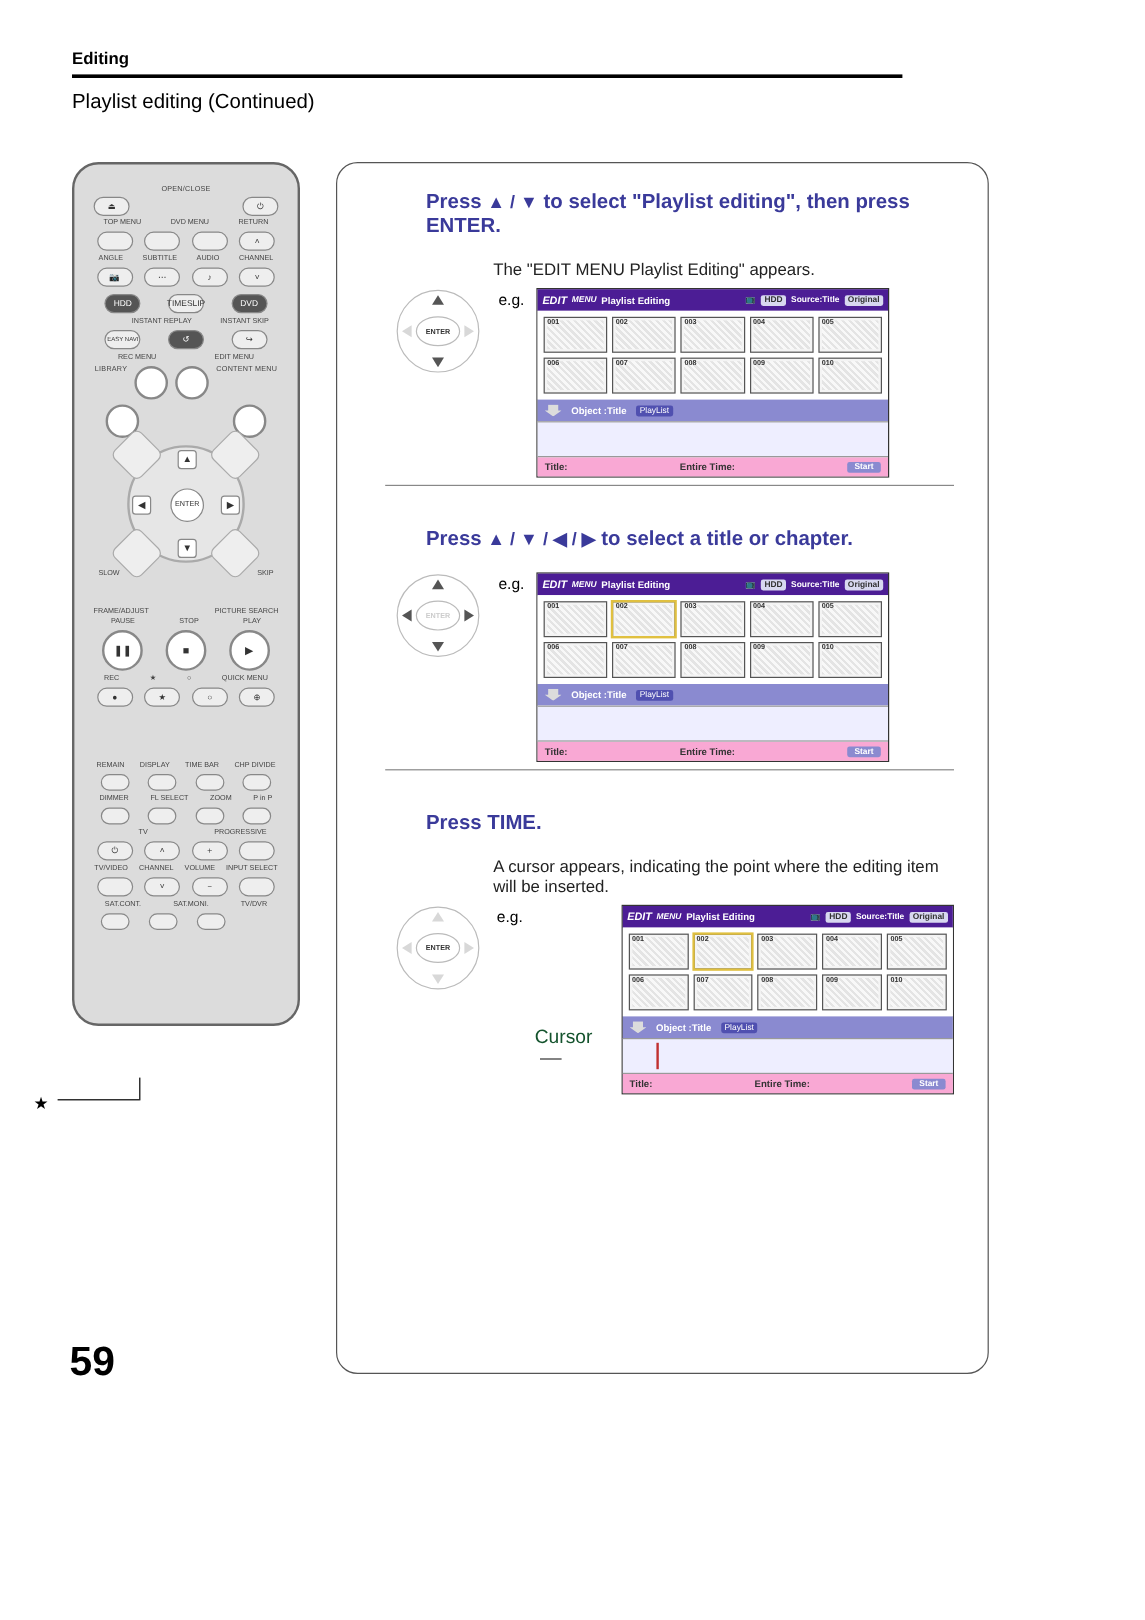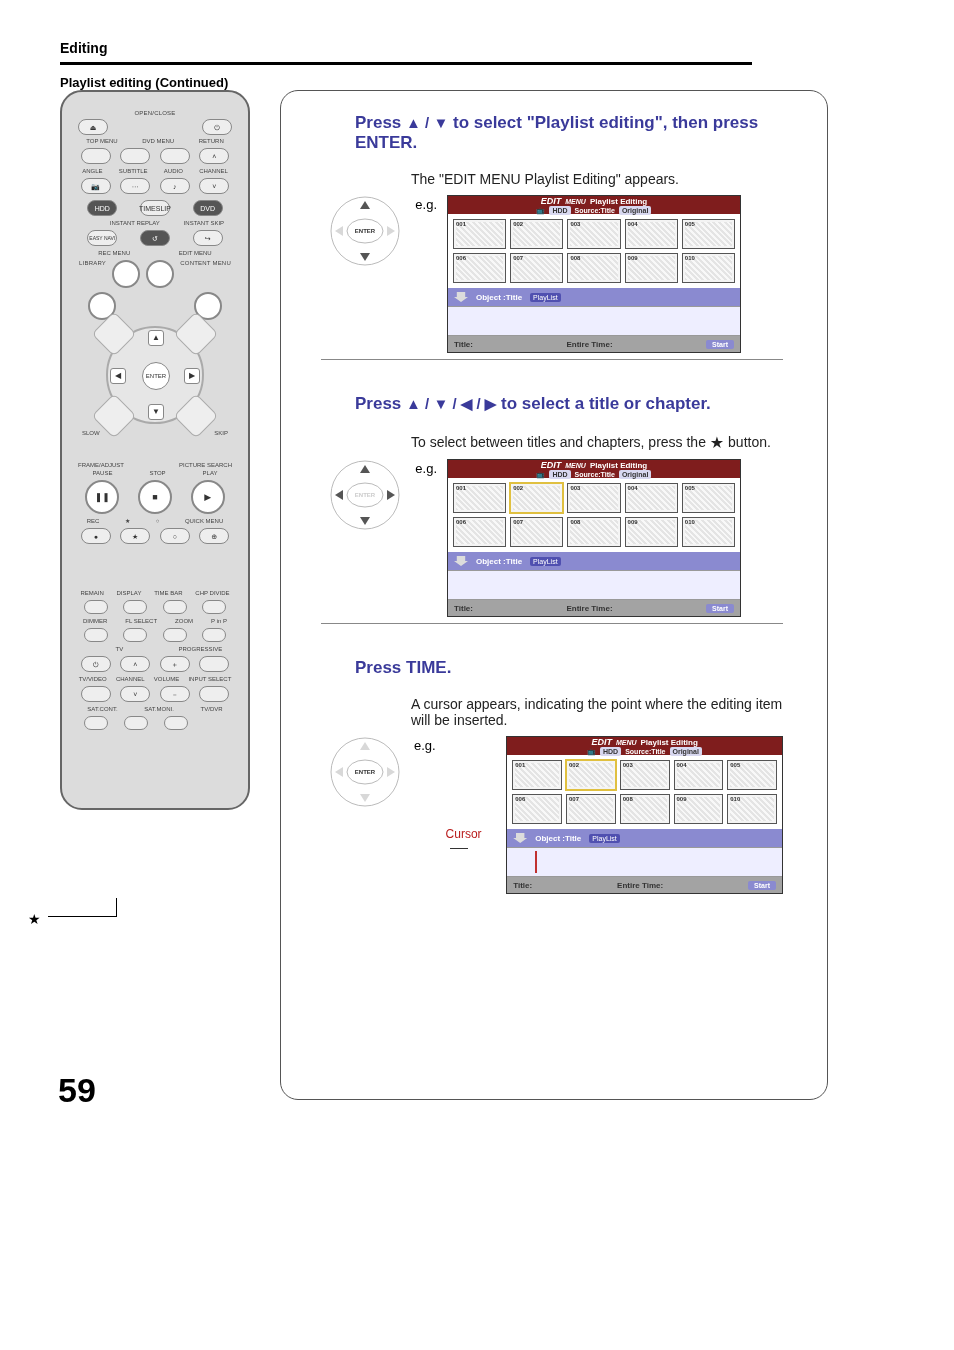--- a/index.html
+++ b/index.html
@@ -18,22 +18,23 @@
   .header-section {
     border-bottom: 3px solid #000;
     padding-bottom: 6px;
     margin-bottom: 10px;
   }
   .header-title {
     font-weight: bold;
     font-size: 14px;
   }
   .subheader {
-    font-weight: bold;
-    font-size: 13px;
+    font-weight: normal;
+    font-size: 17px;
+    margin-bottom: 40px;
   }
   .main-layout {
     display: flex;
     gap: 30px;
   }
   
   .remote-col { width: 220px; }
   .remote {
     width: 190px;
     height: 720px;
@@ -68,21 +69,21 @@
   .lblrow { display:flex; justify-content:space-around; margin:2px 2px 0 2px; font-size:6px; color:#444;}
   .star-mark { position:absolute; left:28px; top:911px; font-size:14px;}
   .leader { position:absolute; left:48px; top:916px; width:68px; border-top:1px solid #000;}
   .leader2 { position:absolute; left:116px; top:898px; width:0; height:19px; border-left:1px solid #000;}
 
   
   .steps-panel {
     flex: 1;
     border: 1.5px solid #555;
     border-radius: 18px;
-    padding: 22px 44px 30px 40px;
+    padding: 22px 28px 30px 40px;
     box-sizing: border-box;
     min-height: 1010px;
   }
   .step { margin-bottom: 34px; }
   .step-title {
     font-size: 17px;
     font-weight: bold;
     color: #3a3a9a;
     margin-bottom: 18px;
     margin-left: 34px;
@@ -105,30 +106,29 @@
   .np-center { font-size:6px; font-weight:bold; }
 
   
   .osd {
     width: 292px;
     background:#fff;
     border:1px solid #333;
     font-size:8px;
   }
   .osd-header {
-    background:#7f1d1d;
+    background:#4c1d95;
     height:18px;
     display:flex;
     align-items:center;
     justify-content:space-between;
     padding:0 4px;
     color:#fff;
     font-weight:bold;
     font-style:italic;
-    flex-direction:column;
   }
   .osd-header .lh { display:flex; gap:4px; align-items:center;}
   .osd-header .rh { display:flex; gap:4px; align-items:center; font-style:normal; font-size:7px;}
   .tag { background:#d8d8f0; color:#333; padding:1px 3px; border-radius:2px; font-size:7px; font-style:normal;}
   .tag.sel { background:#5050b0; color:#fff;}
   .osd-grid {
     display:grid;
     grid-template-columns: repeat(5, 1fr);
     gap:4px;
     padding:5px;
@@ -149,25 +149,25 @@
   }
   .thumb .tn { position:absolute; top:1px; left:2px; font-size:6px; color:#333; font-weight:bold;}
   .thumb.sel { outline:2px solid #e0c040; outline-offset:-1px;}
   .osd-bar {
     background:#8a8ad0; height:18px; display:flex; justify-content:flex-start; align-items:center; gap:8px; padding:0 6px; color:#fff;
   }
   .osd-bar .arrow-down { width:14px; height:10px; background:#dcdcdc; clip-path: polygon(20% 0,80% 0,80% 50%,100% 50%,50% 100%,0 50%,20% 50%);}
   .osd-strip { height:28px; background:#eef; border-top:1px solid #999; border-bottom:1px solid #999; position:relative;}
   .osd-strip .cursor { position:absolute; left:28px; top:3px; width:2px; height:22px; background:#c03030;}
   .osd-footer {
-    background:#a3a3a3; height:16px; display:flex; align-items:center; padding:0 6px; color:#333; font-weight:bold; justify-content:space-between;
+    background:#f9a8d4; height:16px; display:flex; align-items:center; padding:0 6px; color:#333; font-weight:bold; justify-content:space-between;
   }
   .start-btn { background:#8a8ad0; color:#fff; padding:1px 6px; border-radius:2px; font-size:7px;}
 
-  .cursor-callout { font-size:12px; color:#b91c1c; margin-right:6px; position:relative; top:91px;}
+  .cursor-callout { font-size:16px; color:#14532d; margin-right:6px; position:relative; top:102px;}
   .cursor-line { position:relative; border-top:1px solid #333; width:18px; display:inline-block; vertical-align:middle; margin-left:4px;}
 
   .page-number {
     position: absolute;
     left: 58px;
     bottom: 20px;
     font-size: 34px;
     font-weight: bold;
   }
 </style>
@@ -423,21 +423,20 @@
       <span>Entire Time:</span>
       <span class="start-btn">Start</span>
     </div>
   </div>
       </div>
     </div>
     <hr class="divider">
   </div>
           <div class="step">
     <div class="step-title"><span>Press </span><span class="arrows">▲ / ▼ / ◀ / ▶</span><span> to select a title or chapter.</span></div>
-    <div class="body-text">To select between titles and chapters, press the <span class="star">★</span> button.</div>
     <div class="eg-row" style="margin-left:8px; margin-top:8px; align-items:flex-start;">
       <div class="navpad"><svg viewBox="0 0 72 72">
     <ellipse cx="36" cy="36" rx="34" ry="34" fill="#fff" stroke="#bbb" stroke-width="1"></ellipse>
     <ellipse cx="36" cy="36" rx="18" ry="12" fill="#fff" stroke="#bbb"></ellipse>
     <text x="36" y="38" text-anchor="middle" class="np-center" fill="#ccc">ENTER</text>
     <polygon points="36,6 41,14 31,14" fill="#555"></polygon>
     <polygon points="36,66 41,58 31,58" fill="#555"></polygon>
     <polygon points="6,36 14,31 14,41" fill="#555"></polygon>
     <polygon points="66,36 58,31 58,41" fill="#555"></polygon>
   </svg></div>

